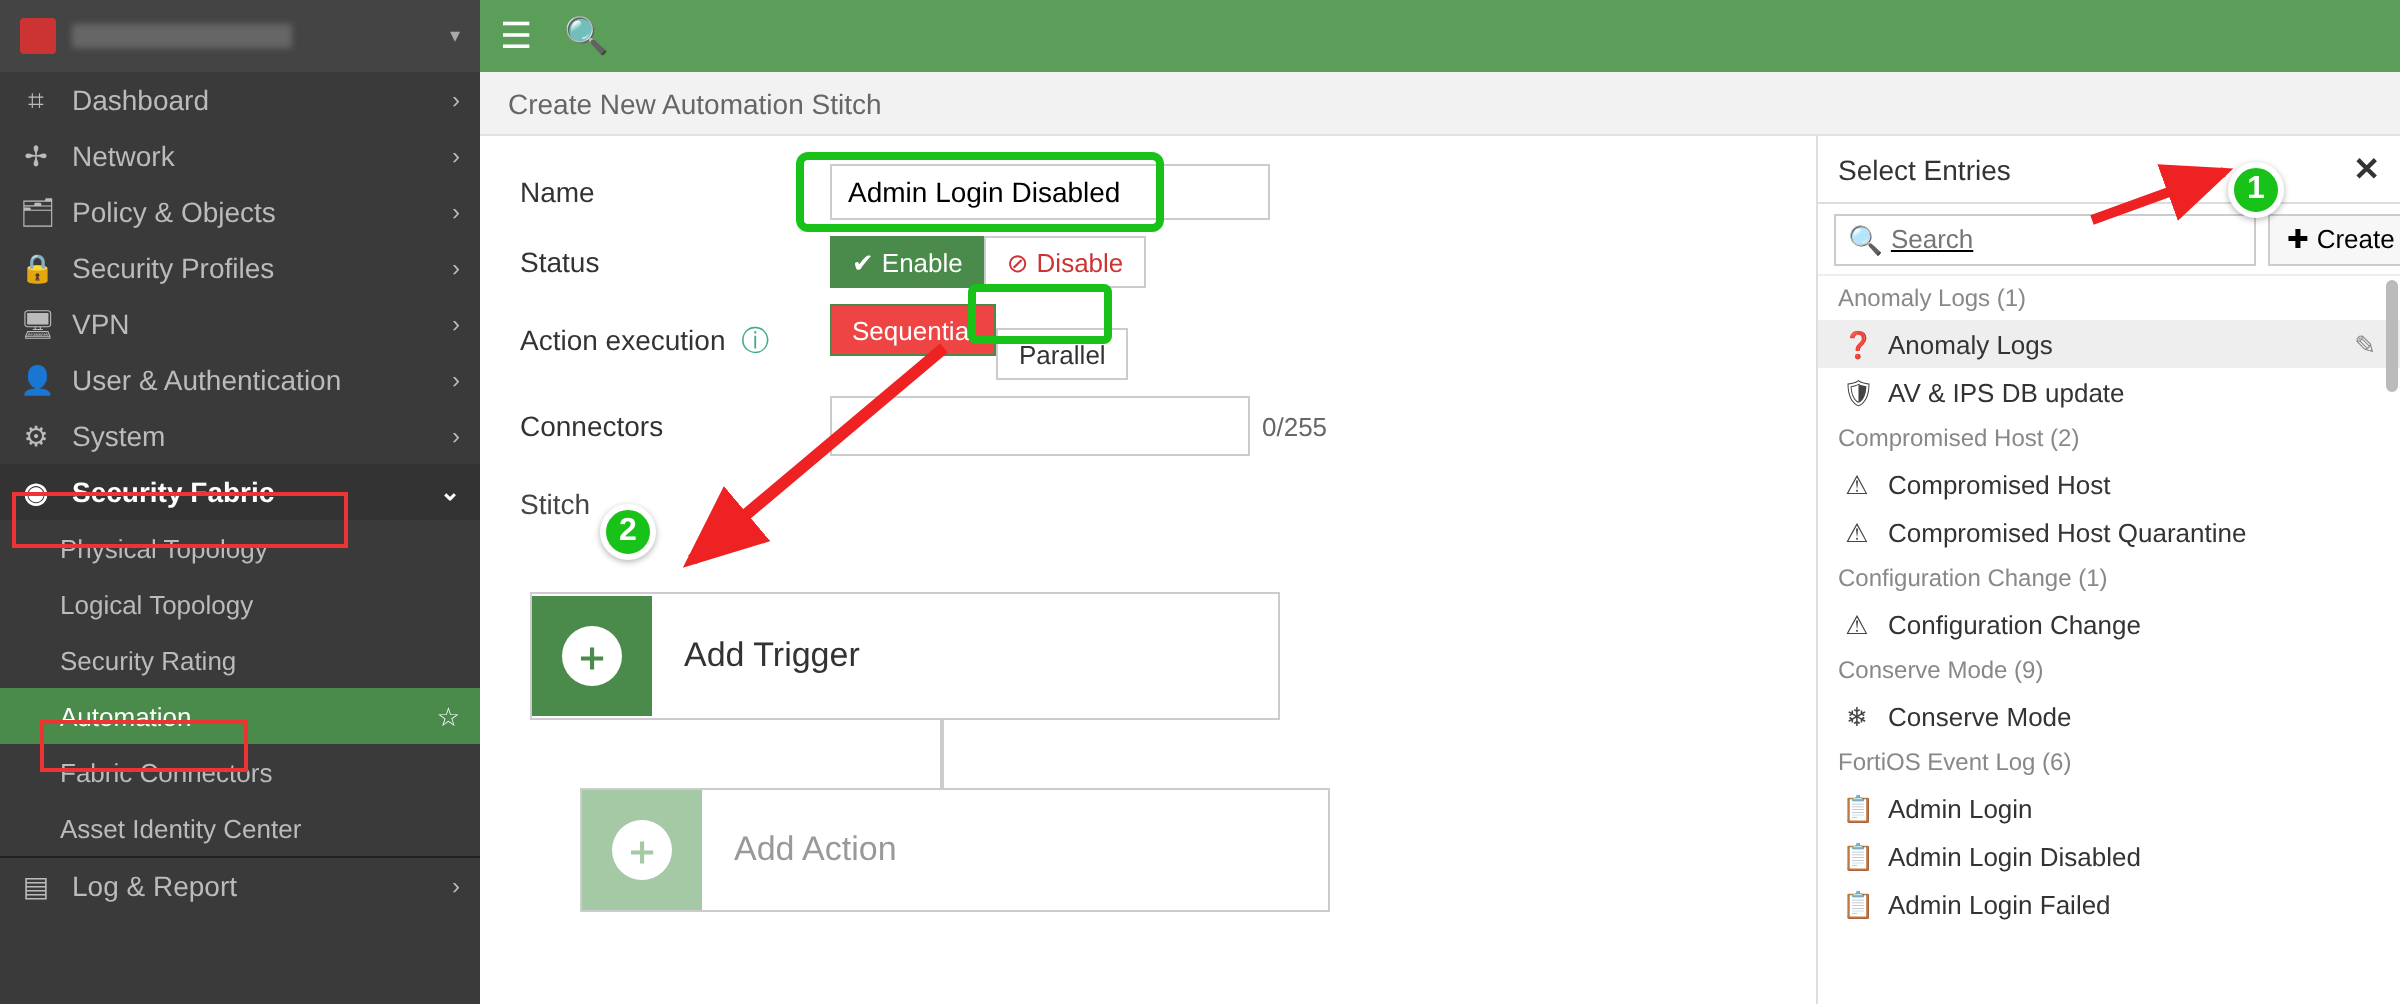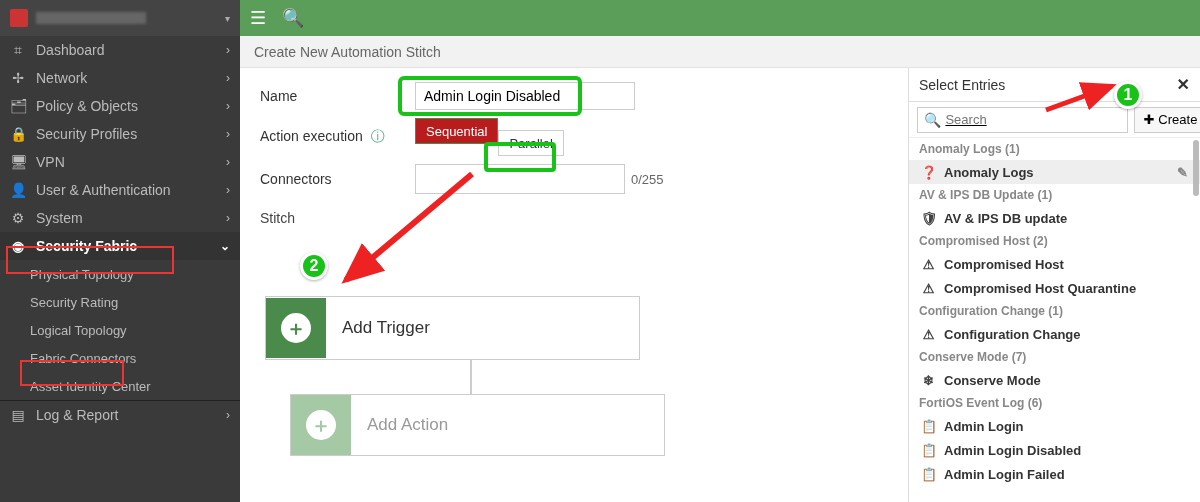--- a/index.html
+++ b/index.html
@@ -30,21 +30,21 @@
 .crumb { height: 32px; display: flex; align-items: center; padding: 0 14px; color: #666; font-size: 14px; background: #f2f2f2; border-bottom: 1px solid #e1e1e1; }
 .content { position: absolute; top: 32px; left: 0; right: 292px; bottom: 0; padding: 14px 20px; background: #fff; }
 .row { display: flex; align-items: center; margin-bottom: 8px; font-size: 14px; color: #333; }
 .lbl { width: 155px; }
 .nameinput { width: 220px; height: 28px; border: 1px solid #ccc; padding: 0 8px; font-size: 14px; }
 .hl-green { position: absolute; border: 4px solid #18c218; border-radius: 4px; pointer-events: none; }
 .toggle { display: flex; }
 .tog-btn { height: 26px; padding: 0 10px; display: flex; align-items: center; gap: 4px; border: 1px solid #ccc; font-size: 13px; cursor: pointer; }
 .tog-btn.en { background: #4a8a4a; color: #fff; border-color: #4a8a4a; }
 .tog-btn.dis { background: #fff; color: #c33; }
-.tog-btn.seq { background: #b91c1c; color: #fff; border-color: #4a8a4a; text-align: right; }
+.tog-btn.seq { background: #ef4444; color: #fff; border-color: #4a8a4a; text-align: right; }
 .tog-btn.par { background: #fff; color: #333; margin-top: 12px; }
 .desc { width: 210px; height: 30px; border: 1px solid #ccc; resize: none; font-size: 13px; }
 .count { color: #666; font-size: 13px; margin-left: 6px; }
 .info-ic { color: #4a8; font-size: 14px; margin-left: 4px; }
 
 
 .stitch-label { font-size: 14px; color: #444; margin-top: 16px; }
 .card { position: absolute; display: flex; align-items: center; background: #fff; border: 1px solid #ccc; cursor: pointer; }
 .card .iconbox { width: 60px; height: 60px; display: flex; align-items: center; justify-content: center; }
 .card.trigger { left: 25px; top: 260px; width: 375px; height: 64px; }
@@ -60,21 +60,21 @@
 
 
 .panel { position: absolute; right: 0; top: 32px; bottom: 0; width: 292px; background: #fff; border-left: 1px solid #ddd; display: flex; flex-direction: column; }
 .panel-hd { height: 34px; display: flex; align-items: center; padding: 0 10px; border-bottom: 1px solid #ddd; font-size: 14px; color: #333; }
 .panel-hd .close { margin-left: auto; cursor: pointer; font-size: 16px; font-weight: bold; }
 .panel-tools { height: 36px; display: flex; align-items: center; padding: 6px 8px; gap: 6px; border-bottom: 1px solid #eee; }
 .srch { flex: 1; display: flex; align-items: center; border: 1px solid #ccc; height: 26px; padding: 0 6px; }
 .srch .ic { color: #888; font-size: 14px; margin-right: 4px; }
 .srch input { border: none; outline: none; flex: 1; font-size: 13px; text-decoration: underline; }
 .create-btn { height: 26px; border: 1px solid #ccc; background: #f7f7f7; padding: 0 8px; font-size: 13px; display: flex; align-items: center; gap: 4px; cursor: pointer; }
-.list { flex: 1; overflow-y: auto; font-size: 13px; font-weight: bold; }
+.list { flex: 1; overflow-y: auto; font-size: 13px; }
 .grp { padding: 4px 10px; color: #888; font-size: 12px; }
 .ent { display: flex; align-items: center; height: 24px; padding: 0 12px; gap: 8px; cursor: pointer; color: #333; }
 .ent.sel { background: #eee; }
 .ent .pencil { margin-left: auto; color: #888; }
 .ent .ic { width: 15px; text-align: center; color: #444; }
 .scroll-ind { position: absolute; right: 0; top: 72px; bottom: 0; width: 8px; }
 .scroll-thumb { position: absolute; right: 1px; top: 0; width: 6px; height: 56px; background: #bbb; border-radius: 3px; }
 
 
 .callout { position: absolute; width: 28px; height: 28px; border-radius: 50%; background: #18c218; border: 3px solid #fff; color: #fff; font-weight: bold; display: flex; align-items: center; justify-content: center; font-size: 16px; z-index: 50; box-shadow: 0 1px 3px rgba(0,0,0,.3); }
@@ -129,24 +129,28 @@
         <span class="ic">◉</span>
         <span>Security Fabric</span>
         <span class="chev">⌄</span>
       </div>
     </div>
   <div id="nav-children">
       <div class="navitem sub">
         <span>Physical Topology</span>
       </div>
       <div class="navitem sub">
+        <span>Logical Topology</span>
+      </div>
+      <div class="navitem sub">
         <span>Security Rating</span>
       </div>
-      <div class="navitem sub">
-        <span>Logical Topology</span>
+      <div class="navitem sub selected">
+        <span>Automation</span>
+        <span class="star">☆</span>
       </div>
       <div class="navitem sub">
         <span>Fabric Connectors</span>
       </div>
       <div class="navitem sub">
         <span>Asset Identity Center</span>
       </div>
     </div>
   <div class="navitem parent" style="border-top:1px solid #222;">
     <span class="ic">▤</span>
@@ -165,20 +169,33 @@
 
 <div class="main">
   <div class="crumb">
     <span>Create New Automation Stitch</span>
   </div>
 
   <div class="content">
     <div class="row">
       <span class="lbl">Name</span>
       <input class="nameinput" value="Admin Login Disabled" style="">
+    </div>
+    <div class="row">
+      <span class="lbl">Status</span>
+      <div class="toggle">
+        <div class="tog-btn en">
+            <span>✔</span>
+            <span>Enable</span>
+          </div>
+        <div class="tog-btn dis">
+            <span>⊘</span>
+            <span>Disable</span>
+          </div>
+      </div>
     </div>
     <div class="row">
       <span class="lbl"><span>Action execution</span> <span class="info-ic">ⓘ</span></span>
       <div class="toggle">
         <div class="tog-btn seq">Sequential</div>
         <div class="tog-btn par">Parallel</div>
       </div>
     </div>
     <div class="row">
       <span class="lbl">Connectors</span>
@@ -221,40 +238,39 @@
         <span>Create</span>
       </div>
     </div>
     <div class="list" id="panel-list">
         <div class="grp">Anomaly Logs (1)</div>
         <div class="ent sel">
           <span class="ic">❓</span>
           <span>Anomaly Logs</span>
           <span class="pencil">✎</span>
         </div>
-        <div class="grp">AV &amp; IPS DB Update (1)</div>
         <div class="ent">
           <span class="ic">🛡</span>
           <span>AV &amp; IPS DB update</span>
         </div>
         <div class="grp">Compromised Host (2)</div>
         <div class="ent">
           <span class="ic">⚠</span>
           <span>Compromised Host</span>
         </div>
         <div class="ent">
           <span class="ic">⚠</span>
           <span>Compromised Host Quarantine</span>
         </div>
         <div class="grp">Configuration Change (1)</div>
         <div class="ent">
           <span class="ic">⚠</span>
           <span>Configuration Change</span>
         </div>
-        <div class="grp">Conserve Mode (7)</div>
+        <div class="grp">Conserve Mode (9)</div>
         <div class="ent">
           <span class="ic">❄</span>
           <span>Conserve Mode</span>
         </div>
         <div class="grp">FortiOS Event Log (6)</div>
         <div class="ent">
           <span class="ic">📋</span>
           <span>Admin Login</span>
         </div>
         <div class="ent">

